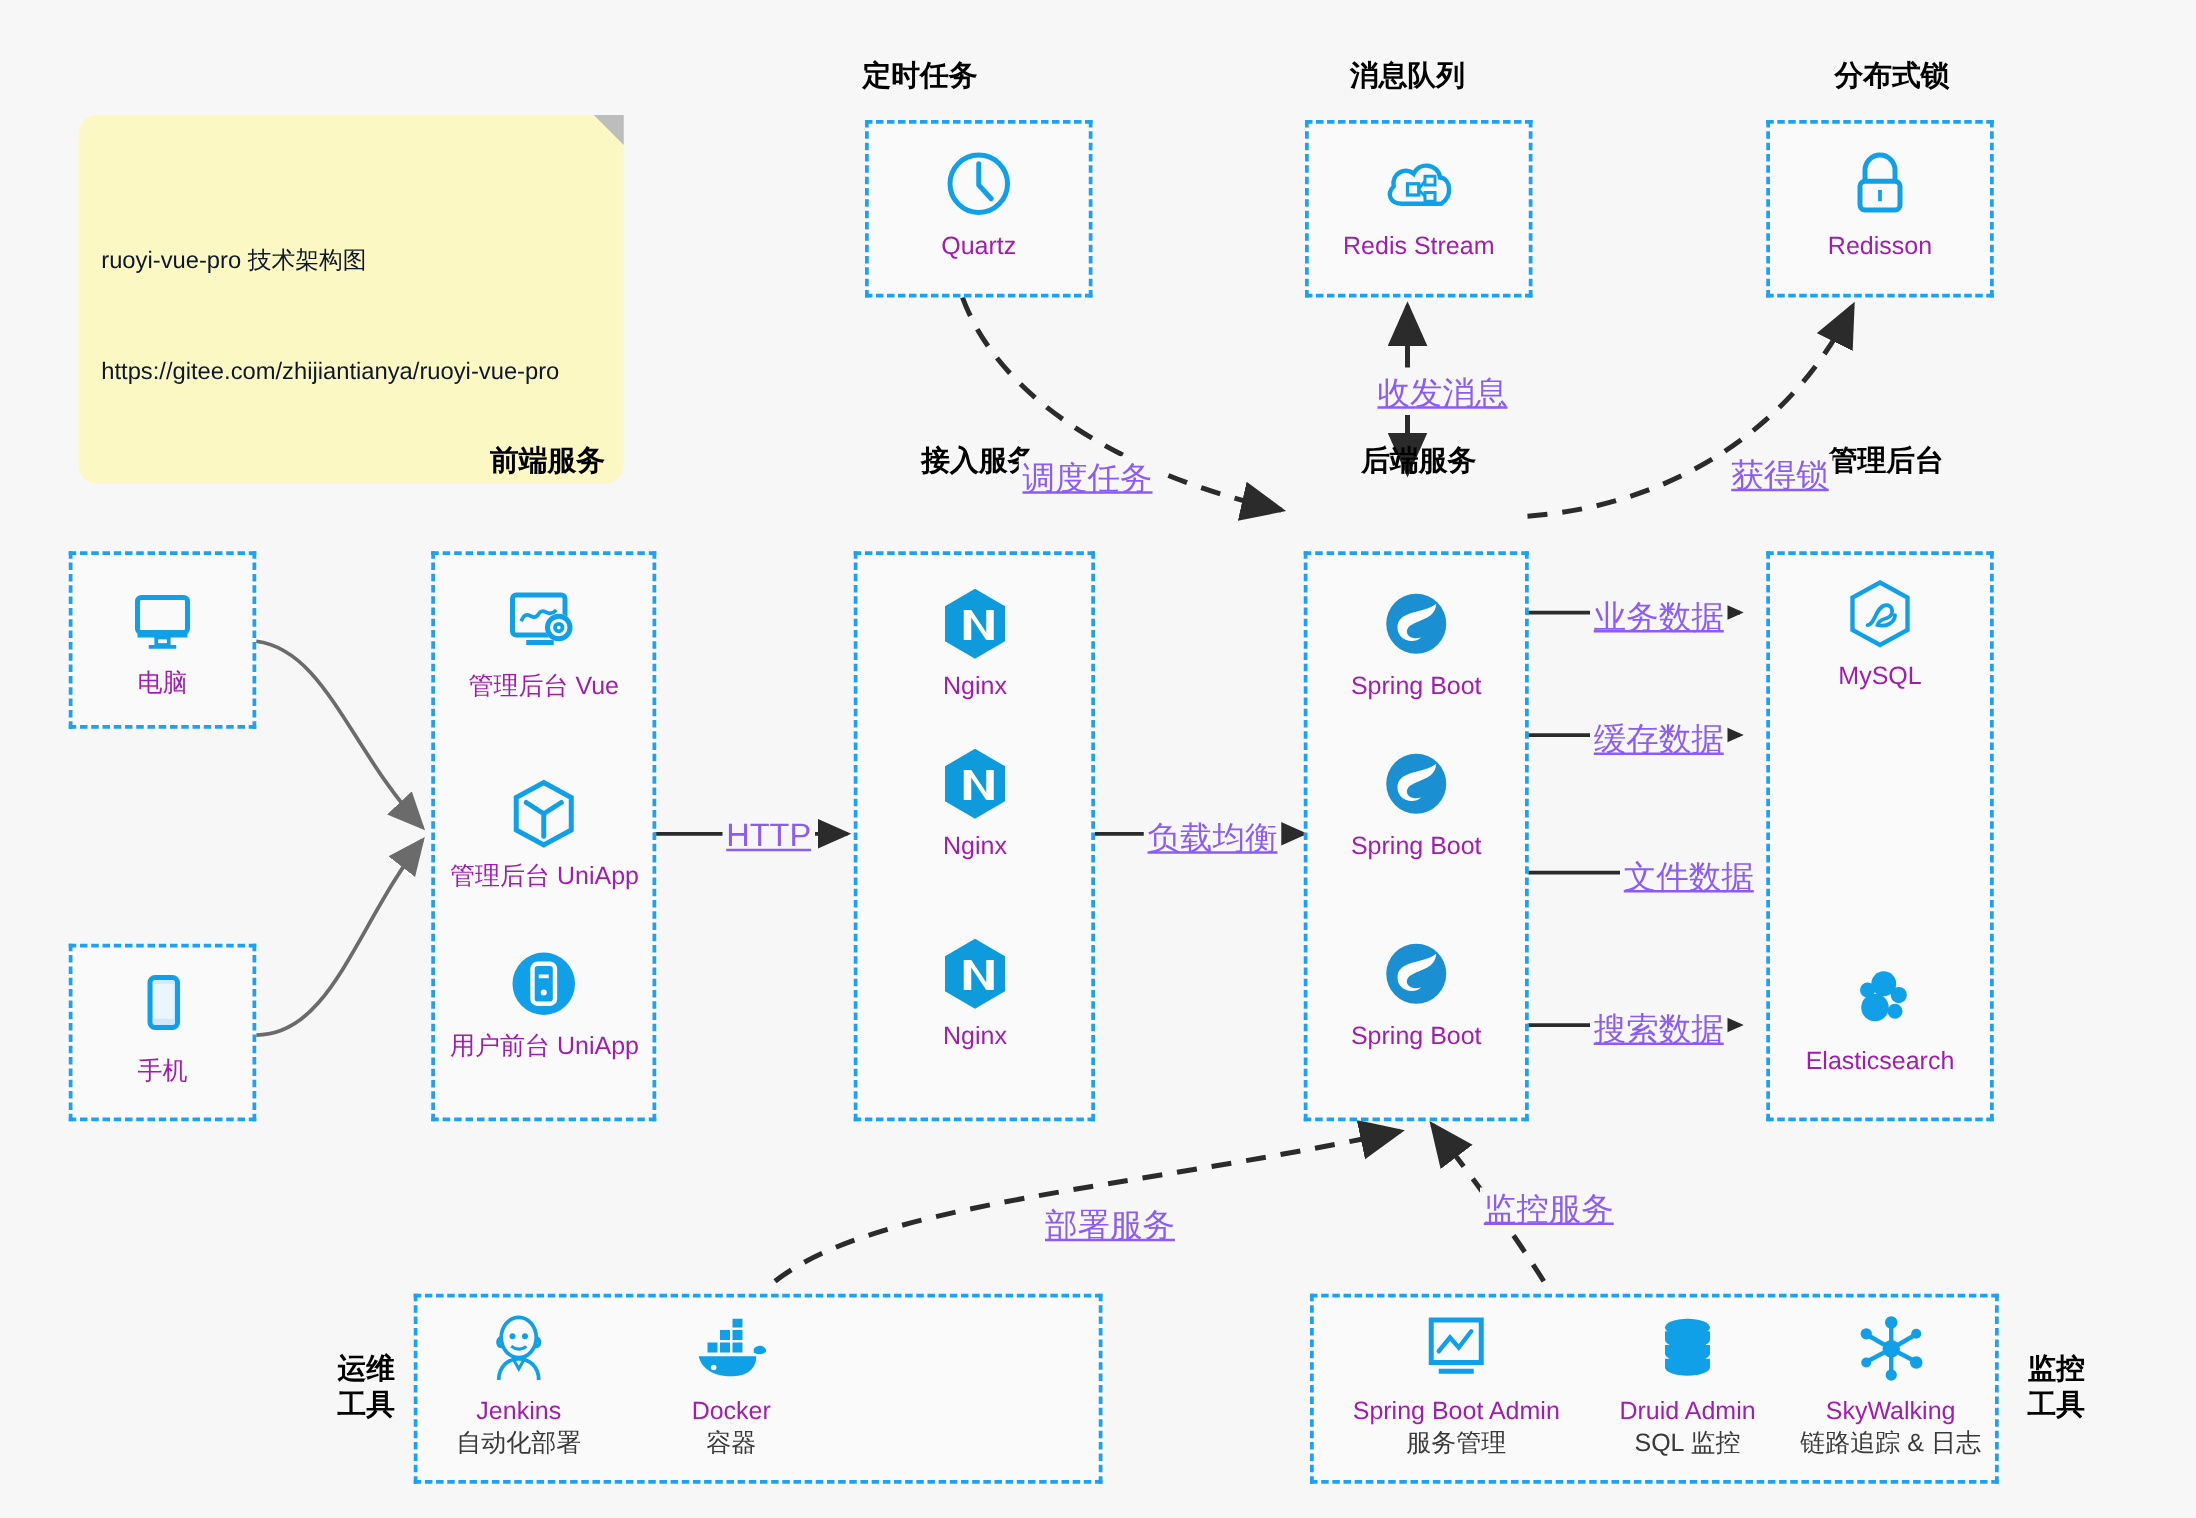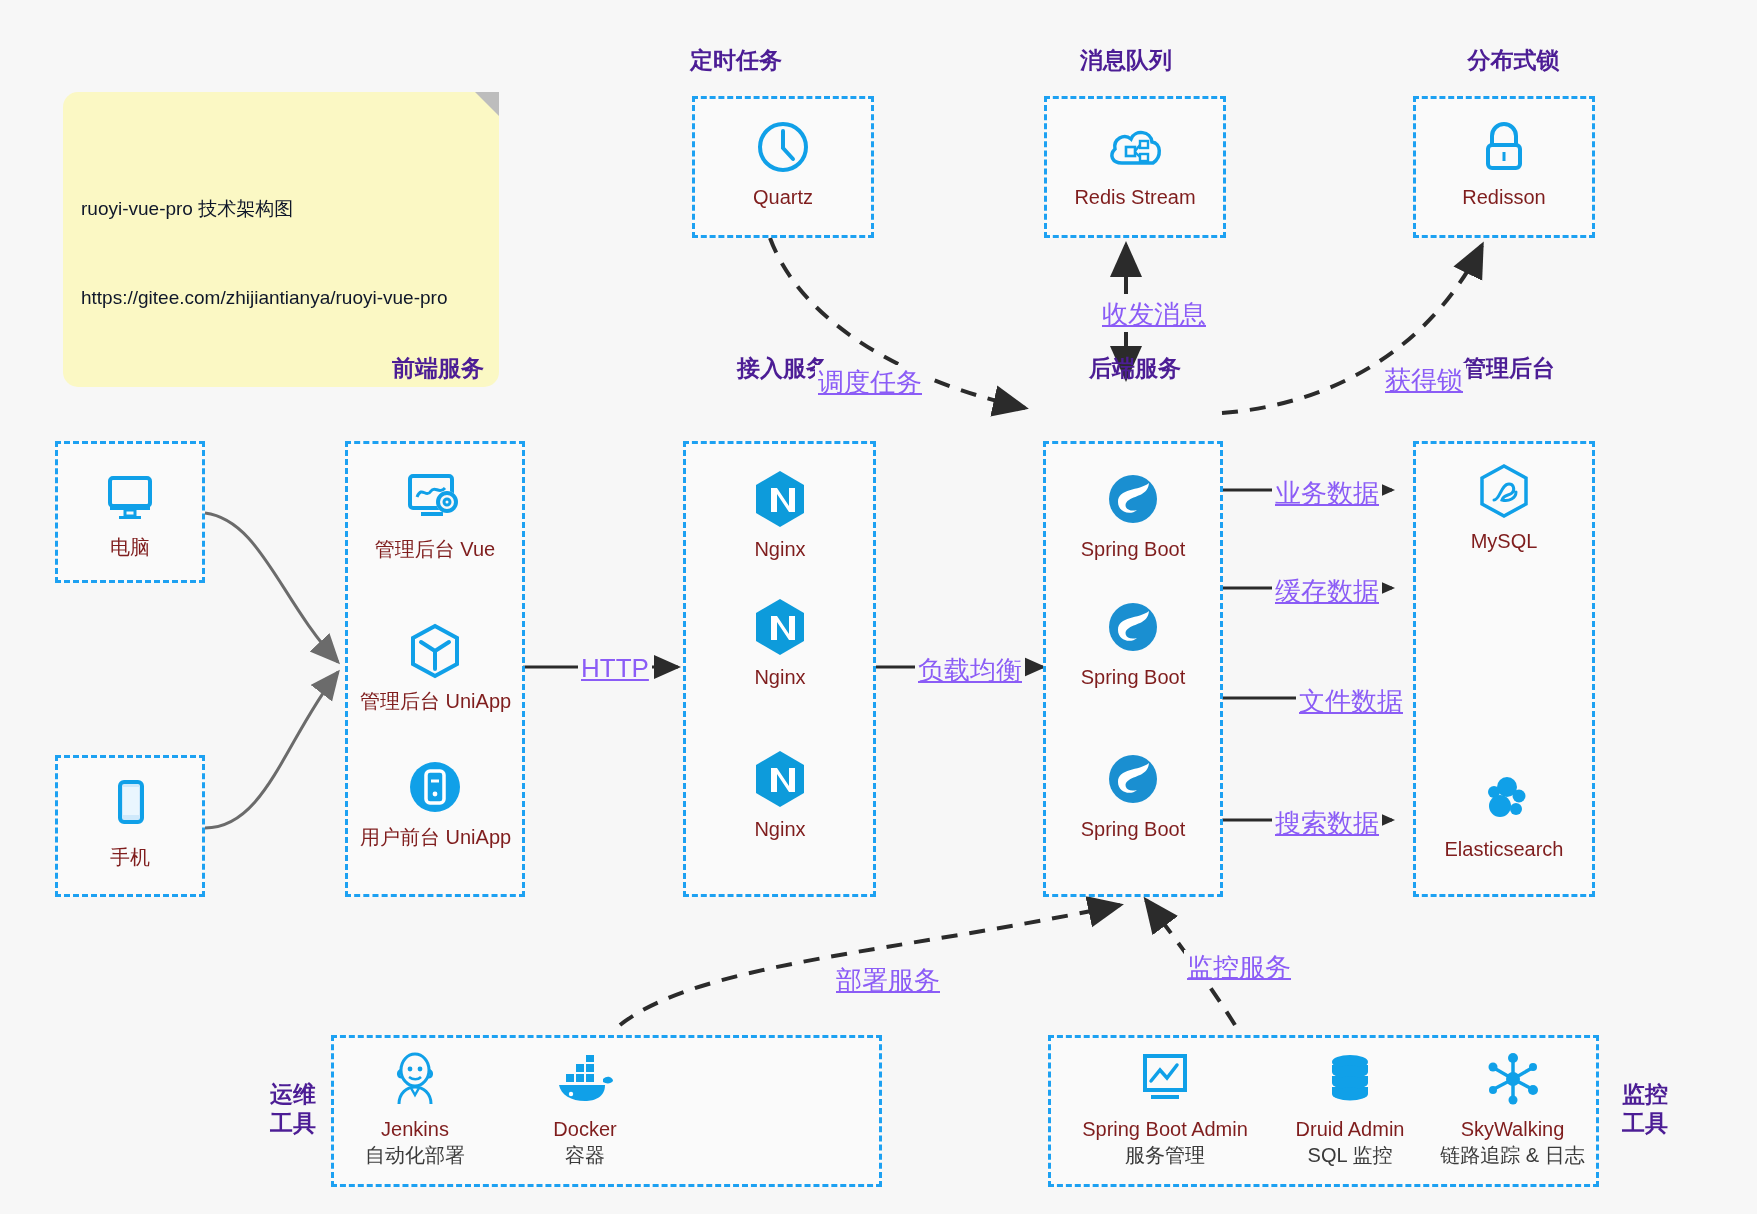--- a/index.html
+++ b/index.html
@@ -26,29 +26,29 @@
   }
 
   
   .group{
     position:absolute;
     border:3px dashed #1da1f2;
     background:rgba(255,255,255,0.35);
     box-sizing:border-box;
   }
   .grouptitle{
-    position:absolute;color:#4c1d95;font-weight:bold;font-size:23px;
+    position:absolute;color:#000000;font-weight:bold;font-size:23px;
     text-align:center;white-space:nowrap;
   }
   .grouptitle.side{line-height:1.25;}
 
   
   .node{position:absolute;text-align:center;width:150px;}
   .node .ico{height:58px;display:flex;align-items:center;justify-content:center;}
-  .node .lbl{font-size:20px;color:#7f1d1d;margin-top:8px;line-height:1.3;white-space:nowrap;}
+  .node .lbl{font-size:20px;color:#a21caf;margin-top:8px;line-height:1.3;white-space:nowrap;}
   .node .lbl2{font-size:20px;color:#3a3a3a;line-height:1.3;white-space:nowrap;}
 
   
   .elabel{
     position:absolute;font-size:26px;color:#8b5cf6;
     background:#f7f7f7;padding:0 3px;white-space:nowrap;text-decoration:underline;
   }
   svg.lay{position:absolute;left:0;top:0;width:1757px;height:1214px;overflow:visible;}
   .blue{fill:#10a0e8;}
   .blue-s{stroke:#10a0e8;fill:none;}

